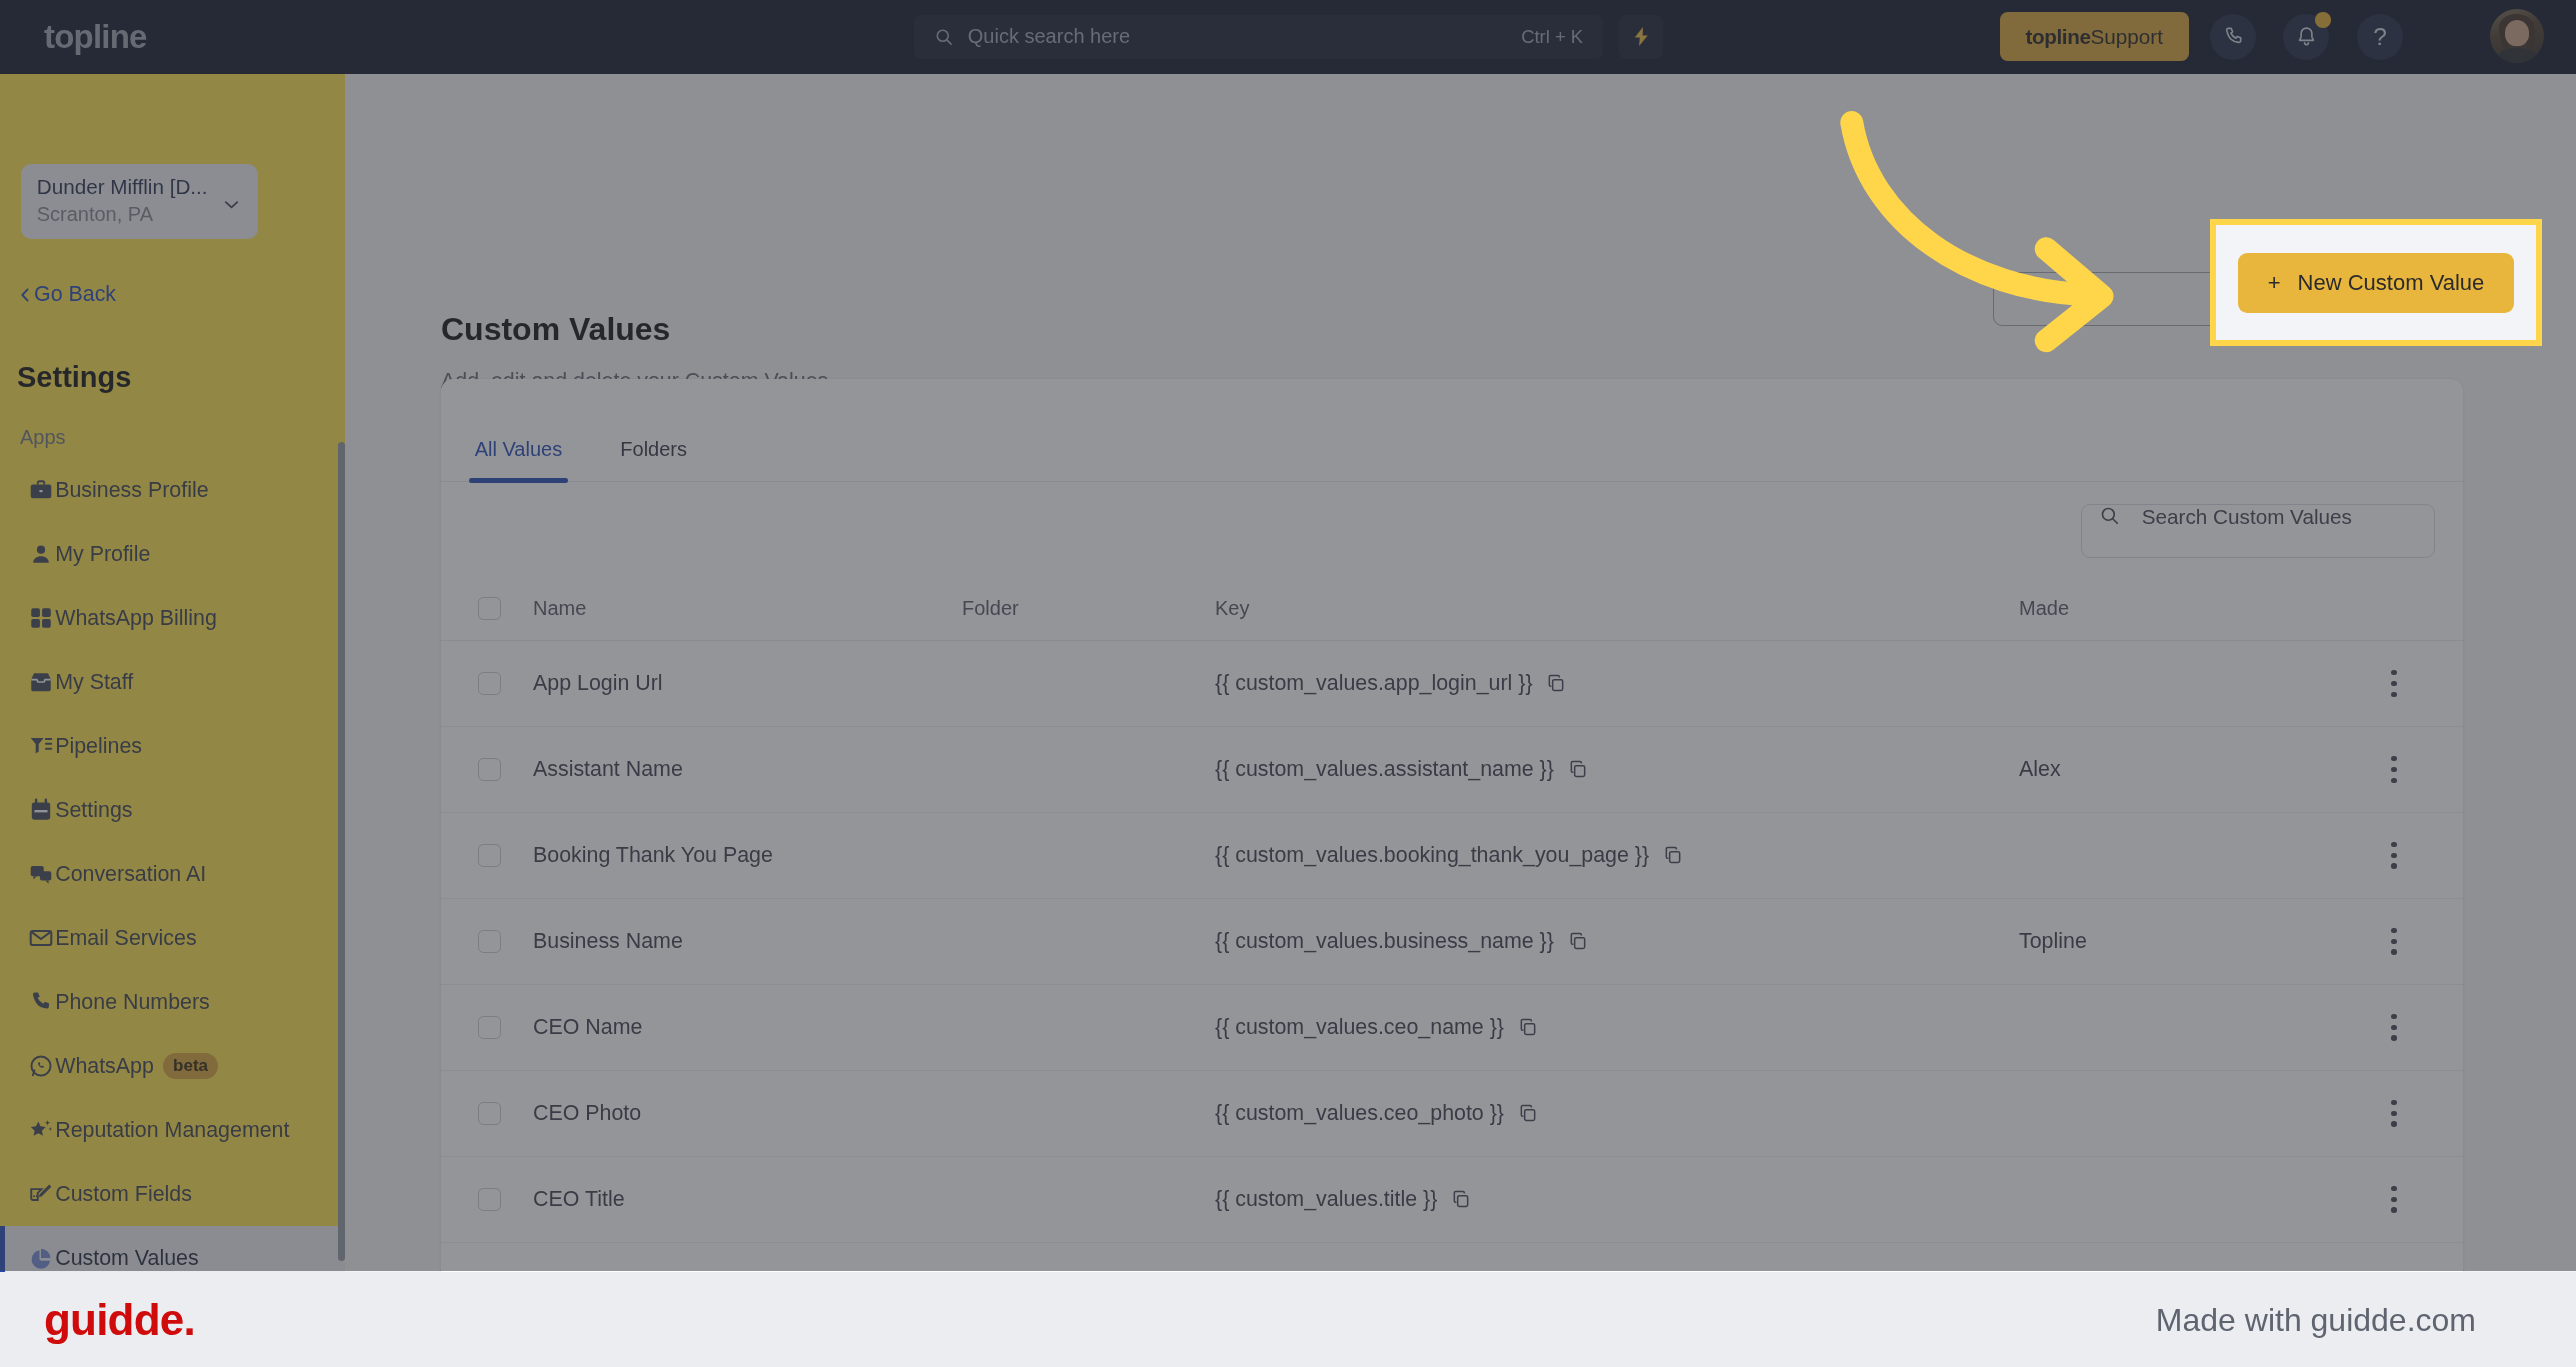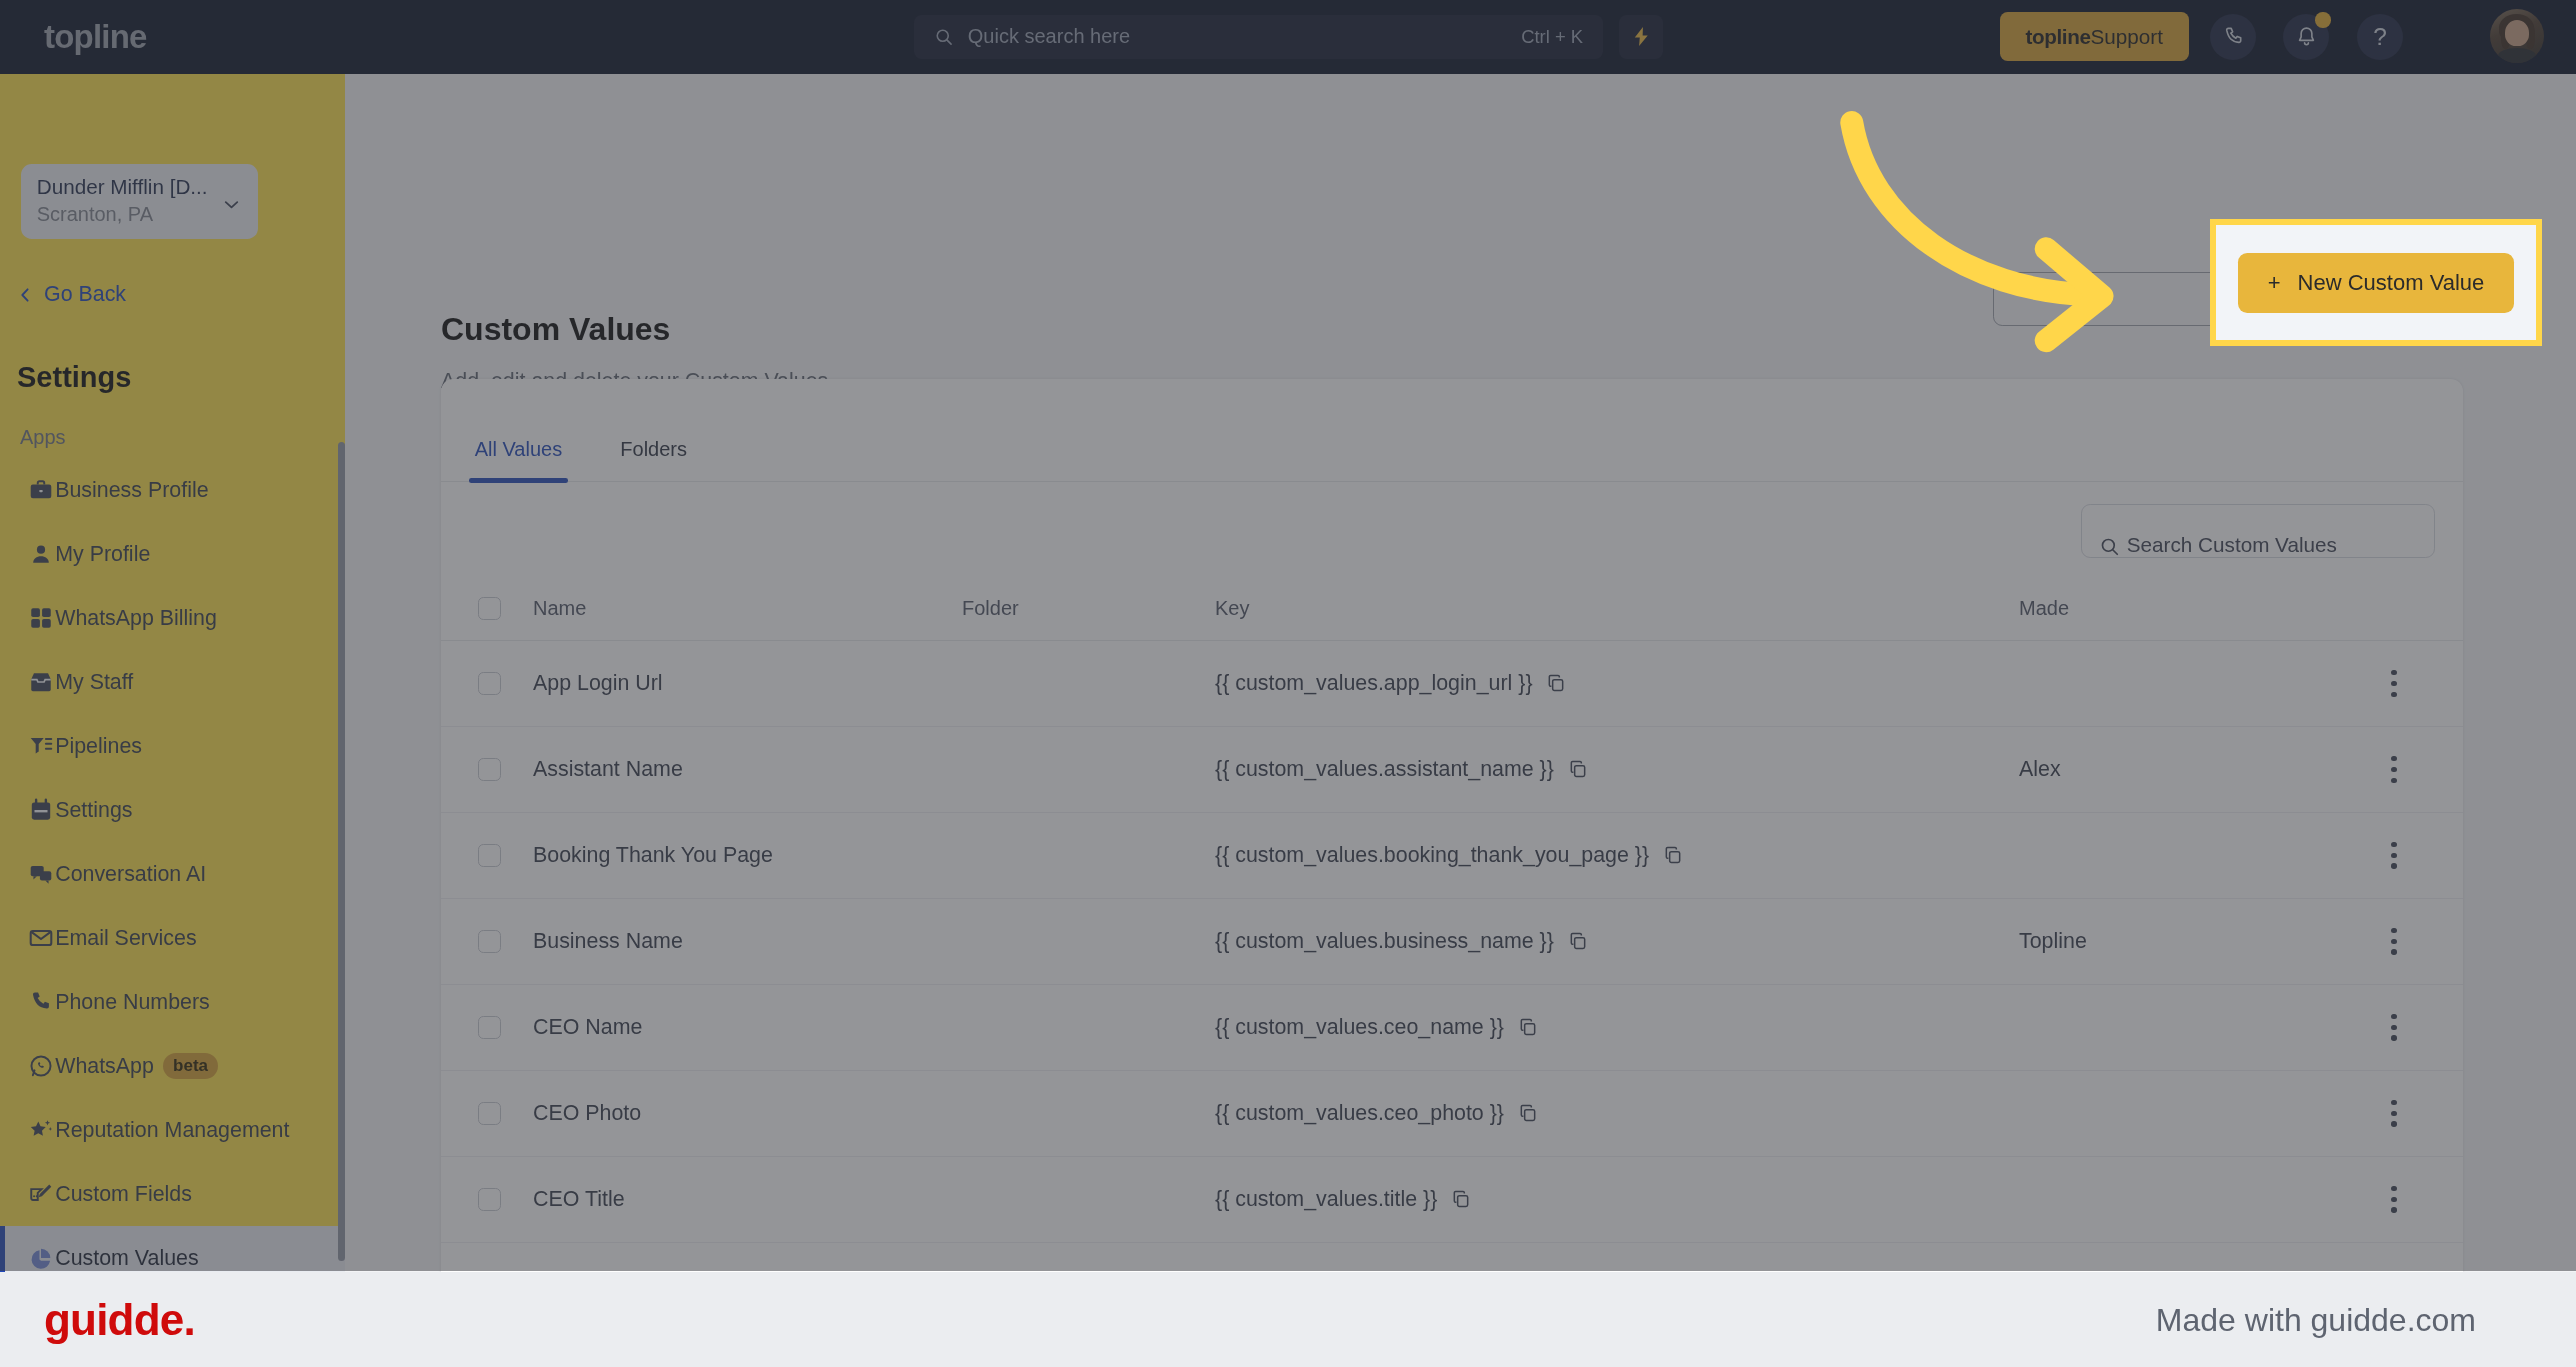--- a/index.html
+++ b/index.html
@@ -86,21 +86,21 @@
   }
   .loc-card {
     position: absolute; left: 21.4px; top: 90px; width: 237px; height: 75px;
     background: #eceef2; border-radius: 10.7px; padding: 10.7px 15.3px;
   }
   .loc-name { font-size: 20.7px; color: #1f2b4a; font-weight: 400; white-space: nowrap;}
   .loc-sub  { font-size: 20px; color: #7d828c; margin-top: 4.6px; }
   .loc-chev { position: absolute; right: 15.3px; top: 29px; }
   .goback {
     position: absolute; left: 17px; top: 208px;
-    display: flex; align-items: center; gap: 10px;
+    display: flex; align-items: center; 
     font-size: 21.4px; color: #1f47b8;
   }
   .settings-h {
     position: absolute; left: 17px; top: 287px;
     font-size: 29px; font-weight: 700; color: #0d0d0d;
   }
   .apps-h {
     position: absolute; left: 20px; top: 352px;
     font-size: 20px; color: #6d7280;
   }
@@ -160,21 +160,21 @@
   .tab.active::after {
     content: ""; position: absolute; left: 0; right: 0; bottom: -1.5px; height: 4.6px;
     background: #1f47b8; border-radius: 2.3px;
   }
   .toolbar {
     position: relative; height: 98px;
     display: flex; align-items: center; justify-content: flex-end; padding-right: 27.6px;
   }
   .searchcv {
     width: 354px; height: 54px; border: 1.5px solid #d6d9df; border-radius: 9.2px;
-    display: flex; align-items: flex-end; padding: 0 17px; gap: 6px;
+    display: flex; align-items: flex-start; padding: 0 17px; gap: 21px;
   }
   .searchcv .ph { font-size: 20.7px; color: #3c4252; }
 
   table.cv { width: 100%; border-collapse: collapse; table-layout: fixed; }
   table.cv th {
     text-align: left; font-size: 20px; font-weight: 400; color: #4e5465;
     padding: 17px 0 20px 0; border-bottom: 1.5px solid #e6e8ec;
   }
   table.cv td {
     font-size: 21.4px; color: #343a49;

